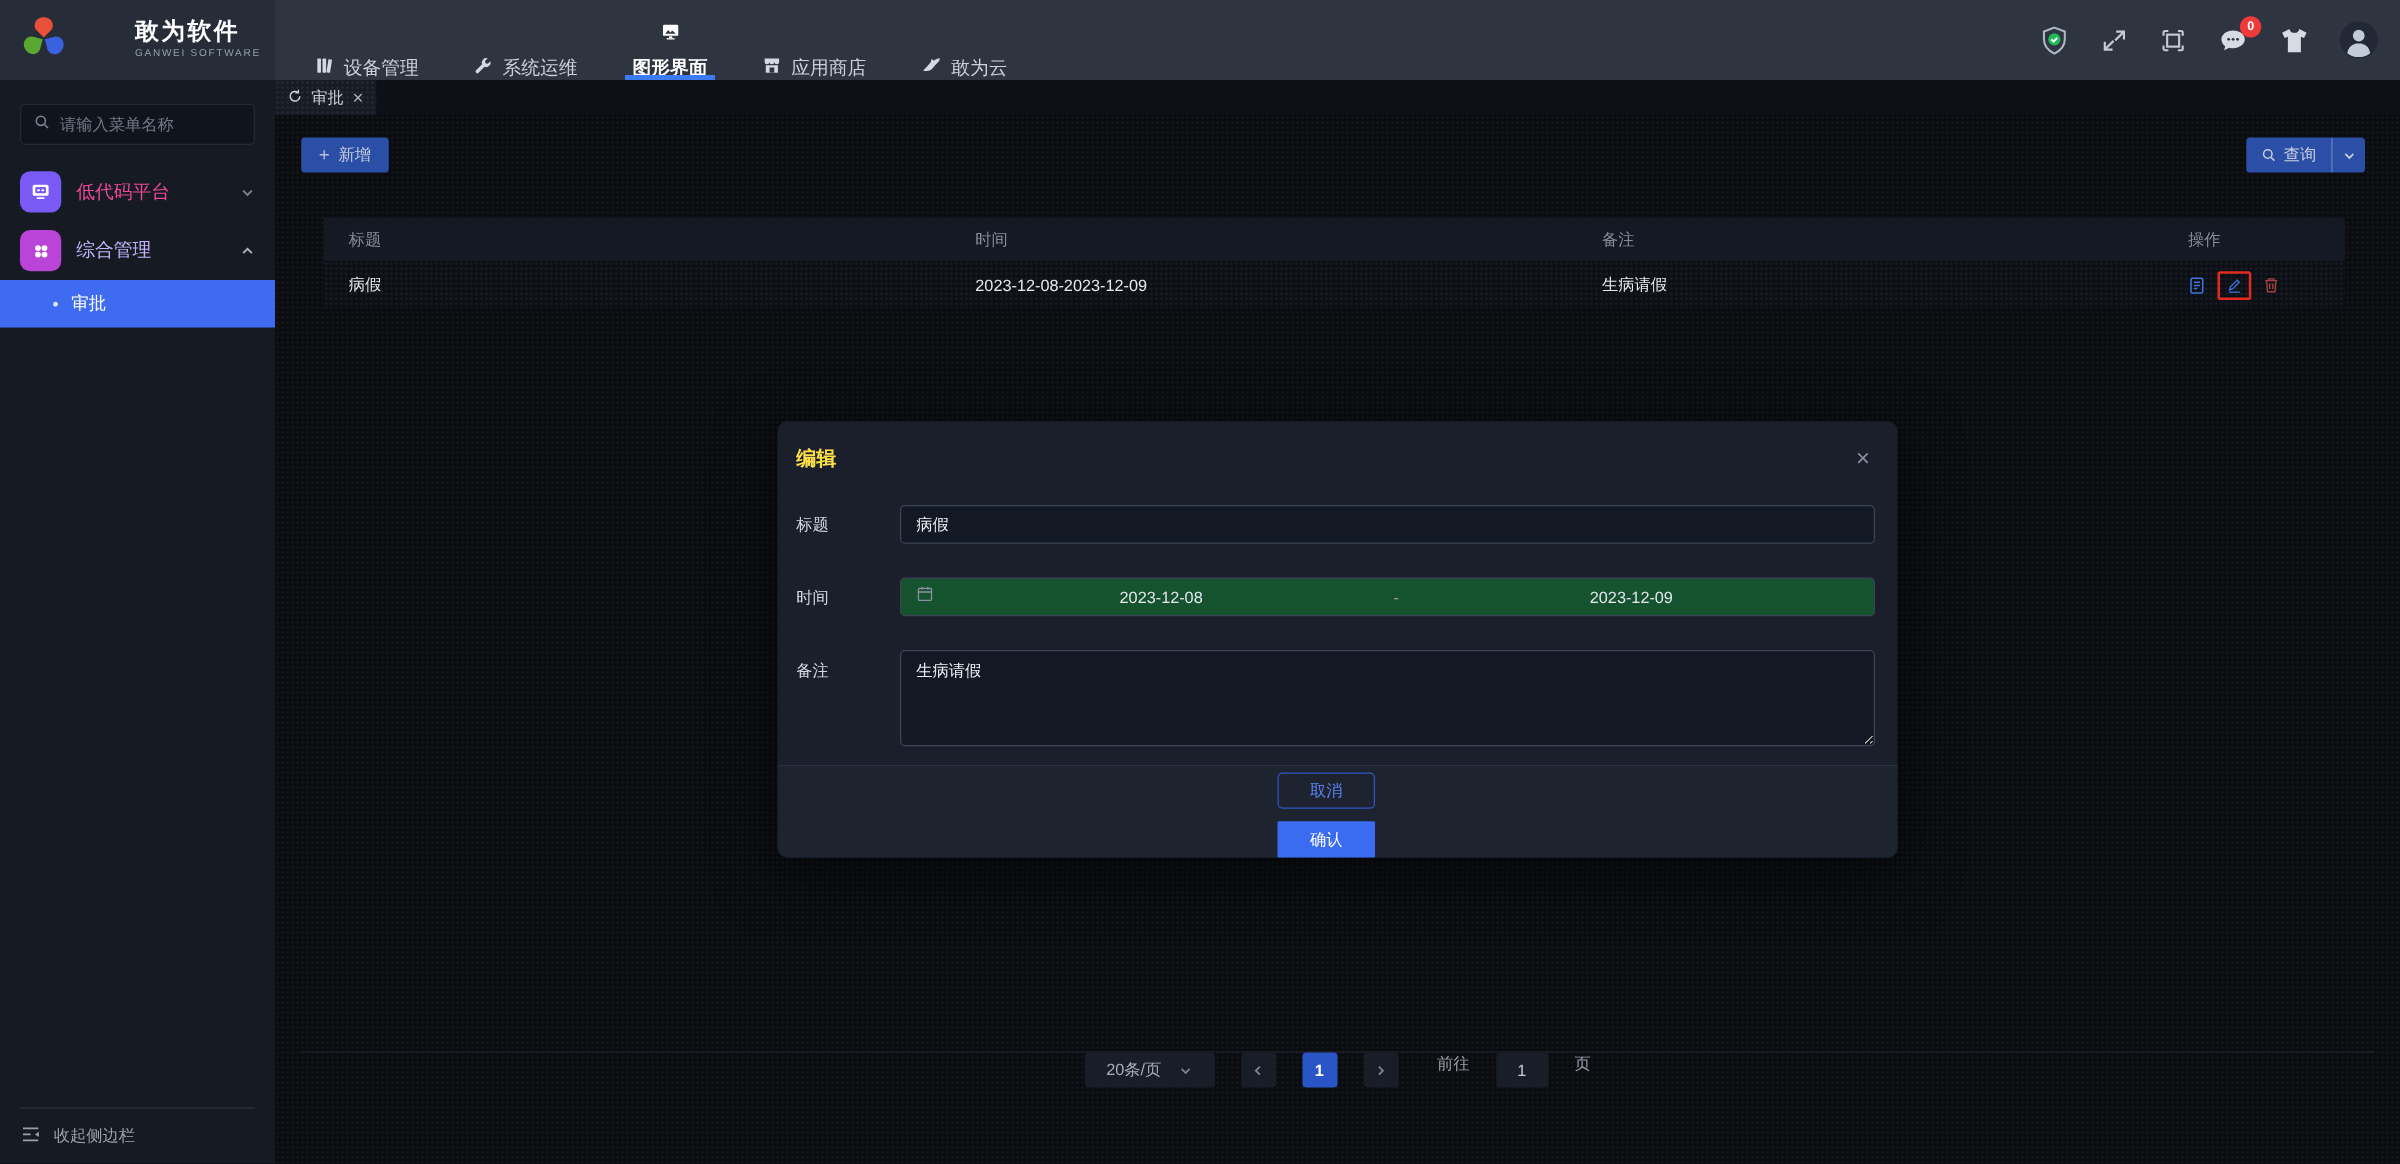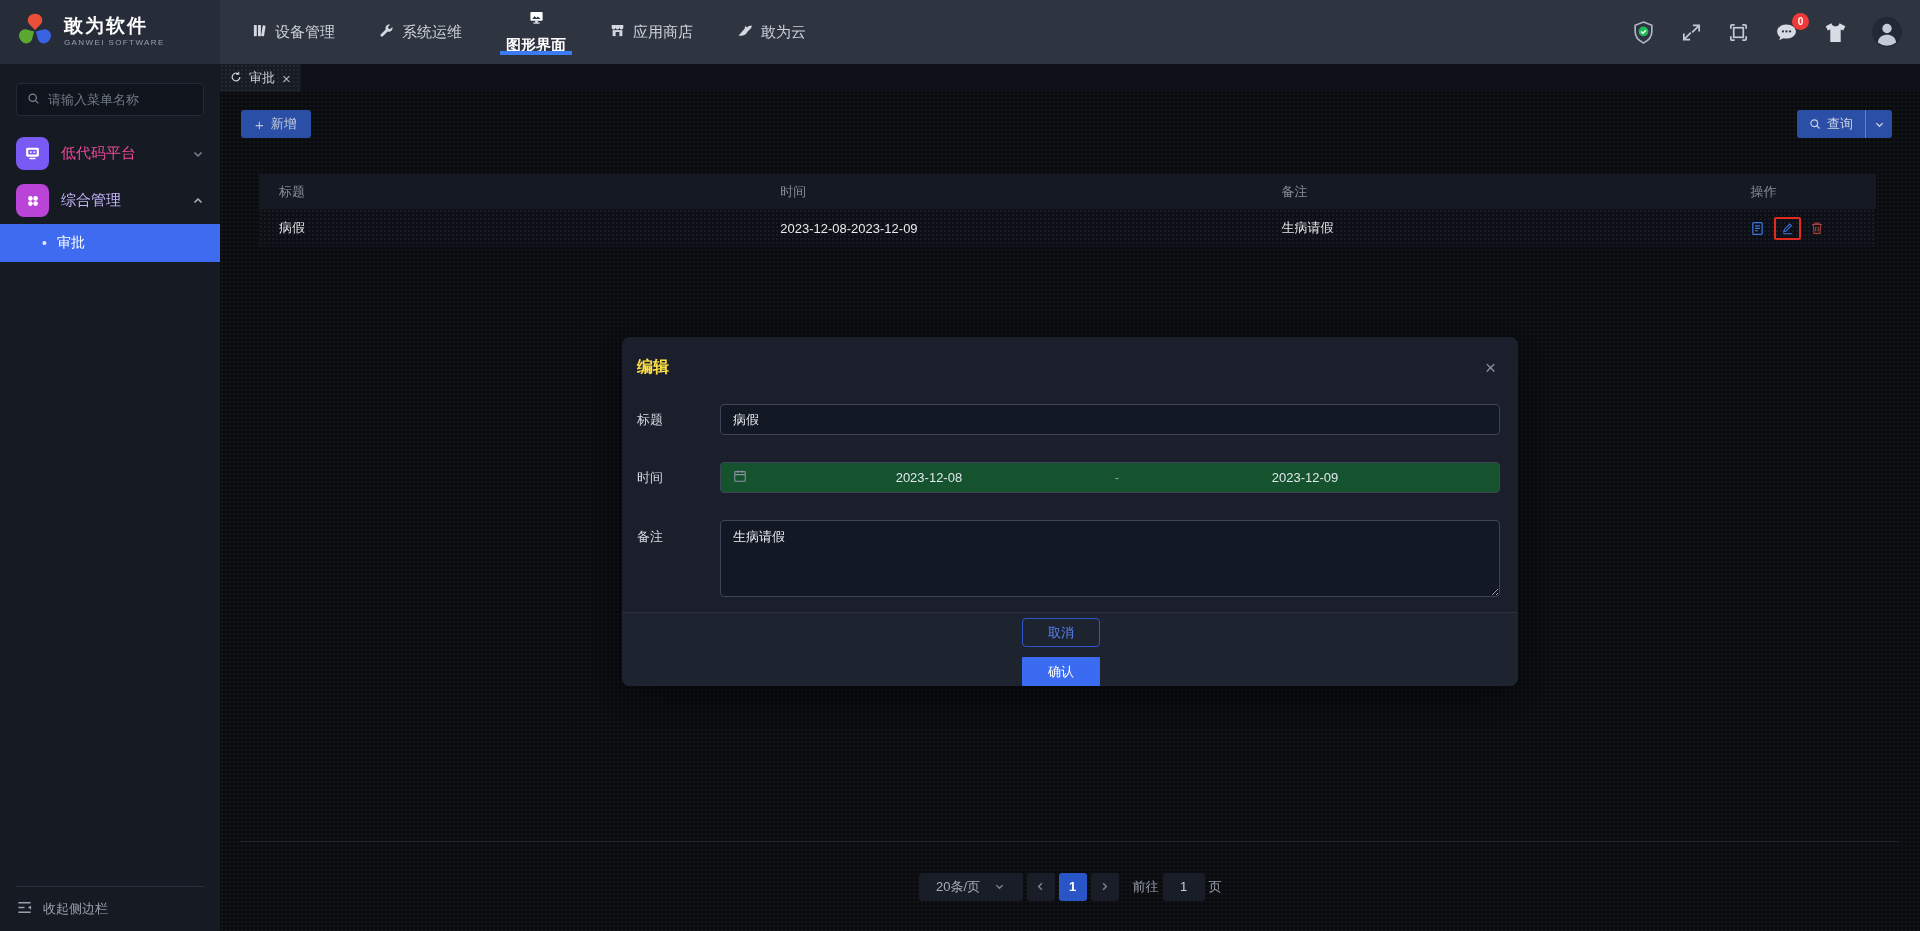--- a/index.html
+++ b/index.html
@@ -6,24 +6,24 @@
   html,body { width:1920px; height:931px; }
   body {
     font-family:"Liberation Sans","DejaVu Sans",sans-serif;
     background:#0a0c10; color:#d6dae2; overflow:hidden; position:relative;
   }
   .app { position:absolute; inset:0; }
 
   
   .navbar { position:absolute; top:0; left:0; right:0; height:64px; background:#2e3440; display:flex; z-index:5; }
   .logo-block { width:220px; height:64px; background:#262c38; display:flex; align-items:center; padding-left:16px; gap:10px; flex:none; }
-  .brand-text { display:flex; flex-direction:column; line-height:1.1; }
+  .brand-text { display:flex; flex-direction:column; line-height:1.1;margin-left:44px; }
   .brand-title { font-size:19px; font-weight:bold; color:#fff; letter-spacing:2px; }
   .brand-sub { font-size:8px; color:#98a0ad; letter-spacing:1.4px; margin-top:2px; }
-  .nav-items { display:flex; align-items:center; margin-left:10px; }
+  .nav-items { display:flex; align-items:flex-end; margin-left:10px; }
   .nav-item { display:flex; align-items:center; gap:8px; padding:0 22px; font-size:15px; color:#ccd1da; position:relative; cursor:pointer; }
   .nav-item.active { color:#fff; font-weight:bold;flex-direction:column; }
   .nav-item.active::after { content:""; position:absolute; left:16px; right:16px; bottom:0; height:4px; background:#3d7bf5; }
   .nav-right { margin-left:auto; display:flex; align-items:center; gap:24px; padding-right:18px; }
   .nav-icon-btn { position:relative; display:flex; align-items:center; cursor:pointer; }
   .badge { position:absolute; top:-7px; right:-10px; min-width:17px; height:17px; padding:0 5px; border-radius:9px;
            background:#f03a3a; color:#fff; font-size:10px; font-weight:bold; display:flex; align-items:center; justify-content:center; }
 
   
   .sidebar { position:absolute; top:64px; left:0; bottom:0; width:220px; background:#161a22; z-index:4; }
@@ -65,21 +65,21 @@
   .thead { display:flex; height:35px; align-items:center; background:#151924; color:#868d99; font-size:13px; }
   .trow  { display:flex; height:38px; align-items:center; background:#0c0f15; color:#e6e9ee; font-size:13px;
            background-image:radial-gradient(rgba(255,255,255,0.05) 1px, transparent 1.2px); background-size:4px 4px; }
   .cell { padding-left:20px; }
   .c1 { width:31%; } .c2 { width:31%; } .c3 { width:29%; } .c4 { width:9%; }
   .ops { display:flex; align-items:center; gap:9px; }
   .op-btn { display:flex; align-items:center; cursor:pointer; }
   .op-edit-highlight { border:2px solid #e22b20; border-radius:2px; padding:3px 5px; margin:-3px 0; }
 
   .pagination-bar { position:absolute; left:20px; right:20px; bottom:0; height:90px; border-top:1px solid #1d222c;
-                    display:flex; align-items:center; justify-content:center; gap:4px; color:#98a0ac; font-size:13px; }
+                    display:flex; justify-content:center; gap:21px; color:#98a0ac; font-size:13px; }
   .pg-box { height:28px; background:#181d27; border-radius:3px; display:flex; align-items:center; justify-content:center; cursor:pointer; }
   .pg-size { width:104px; gap:14px; color:#a7aeba; }
   .pg-nav { width:28px; color:#7d8592; }
   .pg-page { width:28px; background:#2a55c6; color:#fff; font-weight:bold; }
   .pg-goto-input { width:42px; height:28px; background:#181d27; border:none; border-radius:3px; color:#c7cdd8;
                    text-align:center; font-size:13px; font-family:inherit; }
 
   
   .modal { position:absolute; left:622px; top:337px; width:896px; height:349px; background:#1a1f2b; border-radius:8px;
            box-shadow:0 12px 48px rgba(0,0,0,.55); z-index:10; }

